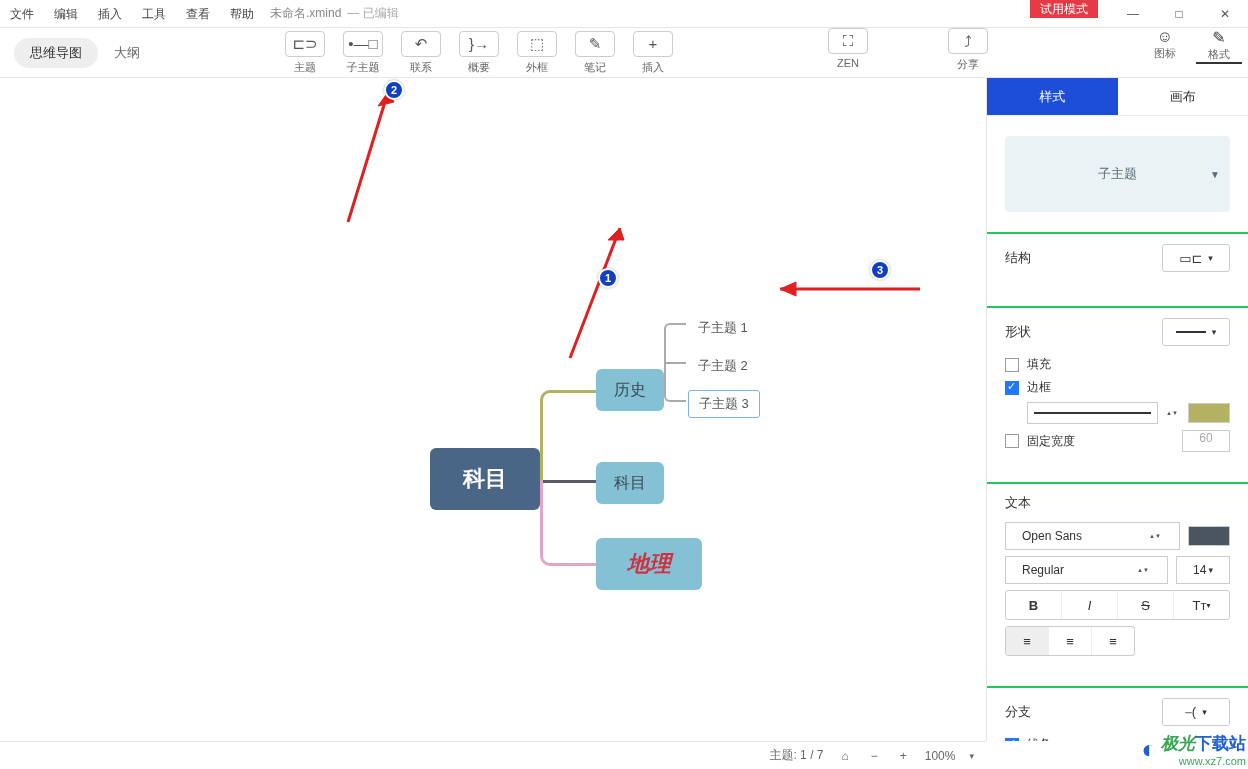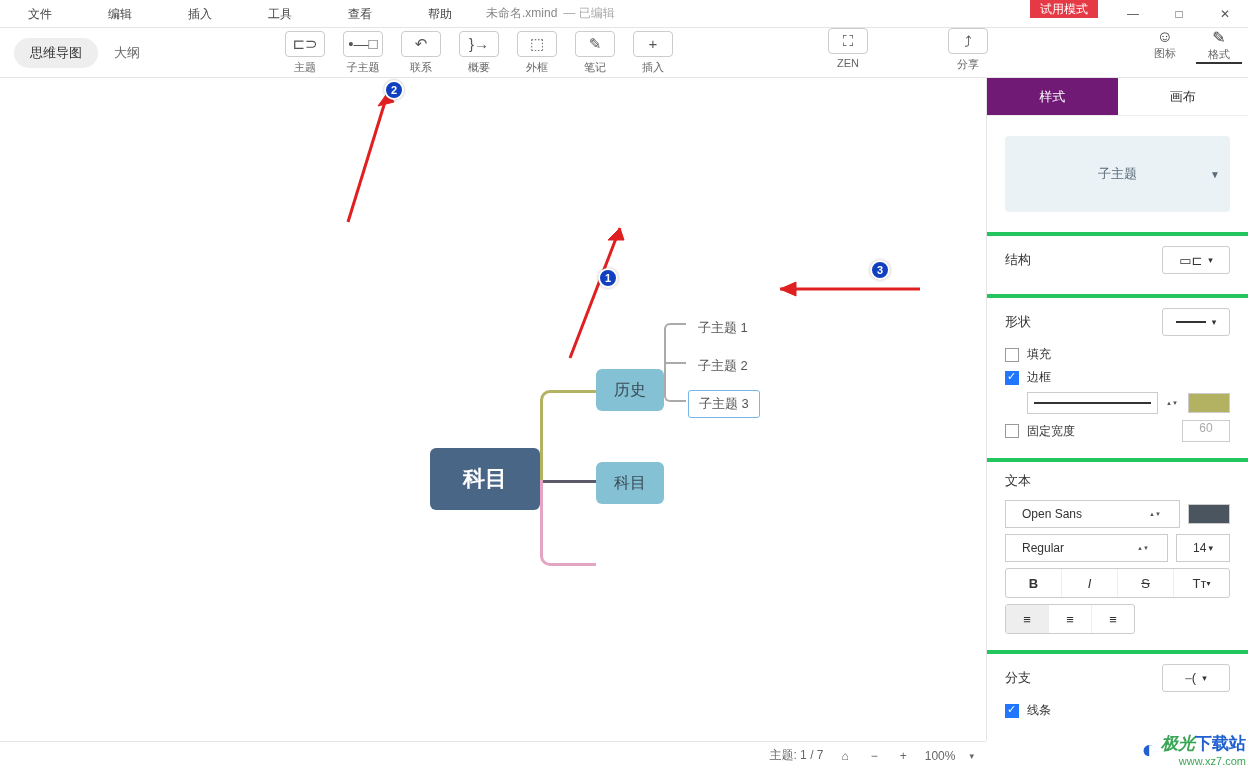--- a/index.html
+++ b/index.html
@@ -1,20 +1,20 @@
 <!DOCTYPE html>
 <html><head>
 <meta charset="utf-8">
 <style>
 * { box-sizing: border-box; margin: 0; padding: 0; font-family: "Microsoft YaHei", Arial, sans-serif; }
 body { width: 1248px; height: 769px; background: #fff; overflow: hidden; position: relative; font-size: 12px; color: #333; }
 
 
 .titlebar { height: 28px; display: flex; align-items: center; background: #fff; border-bottom: 1px solid #e5e5e5; }
-.menu-item { padding: 0 28px; height: 28px; line-height: 28px; cursor: pointer; color: #444; }
+.menu-item { padding: 0 10px; height: 28px; line-height: 28px; cursor: pointer; color: #444; }
 .file-label { color: #888; margin-left: 6px; }
 .edited { color: #aaa; margin-left: 6px; }
 .trial-badge { background: #e63946; color: #fff; padding: 2px 10px; font-size: 12px; position: absolute; right: 150px; top: 0; height: 18px; line-height: 14px;}
 .win-btn { width: 46px; height: 28px; text-align: center; line-height: 28px; color: #555; cursor: pointer; }
 
 
 .toolbar { height: 50px; display: flex; align-items: center; border-bottom: 1px solid #e5e5e5; }
 .view-tabs { display: flex; align-items: flex-start; padding-left: 14px; }
 .view-tab { padding: 6px 16px; border-radius: 20px; cursor: pointer; font-size: 13px; color: #666; }
 .view-tab.active { background: #eee; color: #333; font-weight: 500;}
@@ -52,24 +52,24 @@
 .l6 { left: 664px; top: 284px; width: 22px; height: 40px; border-left: 2px solid #aaa; border-bottom: 2px solid #aaa; border-bottom-left-radius: 6px;}
 
 
 .arrow-red { position: absolute; stroke: #e02020; fill: #e02020; }
 .badge-num { position: absolute; width: 20px; height: 20px; border-radius: 50%; background: #1040c0; border: 2px solid #fff; color: #fff; font-size: 11px; font-weight: bold; display: flex; align-items: center; justify-content: center; box-shadow: 0 0 3px rgba(0,0,0,.3);}
 
 
 .panel { position: absolute; right: 0; top: 78px; width: 262px; bottom: 28px; border-left: 1px solid #e5e5e5; background: #fff; overflow-y: auto; }
 .panel-tabs { display: flex; height: 38px; border-bottom: 1px solid #eee; }
 .panel-tab { flex: 1; text-align: center; line-height: 38px; cursor: pointer; font-size: 13px; }
-.panel-tab.active { background: #701a75; color: #fff; }
+.panel-tab.active { background: #1d4ed8; color: #fff; }
 .preview-box { margin: 20px 18px; height: 76px; background: #eaf2f6; border-radius: 4px; display: flex; align-items: center; justify-content: center; color: #5a6a78; font-size: 13px; position: relative;}
 .preview-box .caret { position: absolute; right: 10px; font-size: 10px;}
-.section { padding: 10px 18px; border-top: 4px solid #22c55e; }
+.section { padding: 10px 18px; border-top: 2px solid #22c55e; margin-top: 14px; }
 .section-header { display: flex; justify-content: space-between; align-items: center; font-size: 13px; font-weight: 500; margin-bottom: 10px;}
 .ctrl-box { width: 68px; height: 28px; border: 1px solid #ccc; border-radius: 3px; display: flex; align-items: center; justify-content: center; font-size: 13px; }
 .ctrl-row { display: flex; align-items: center; gap: 8px; margin: 6px 0; }
 .cbox { width: 14px; height: 14px; border: 1px solid #999; display: inline-block; }
 .cbox.checked { background: #2176ff; border-color: #2176ff; position: relative; }
 .cbox.checked::after { content: '✓'; color: #fff; position: absolute; left: 1px; top: -2px; font-size: 11px; }
 .color-swatch { width: 42px; height: 20px; border: 1px solid #ccc; }
 .line-sel { flex: 1; height: 22px; border: 1px solid #ccc; display: flex; align-items: center; padding: 0 6px; }
 .line-sel .linein { flex: 1; height: 1.5px; background: #333; }
 .spin { width: 14px; display: flex; flex-direction: column; font-size: 6px; color: #555; }
@@ -171,20 +171,21 @@
   <div class="line l1"></div>
   <div class="line l2"></div>
   <div class="line l3"></div>
   <div class="line l4"></div>
   <div class="line l5"></div>
   <div class="line l6"></div>
 
   <div class="node node-root">科目</div>
   <div class="node node-history">历史</div>
   <div class="node node-subject">科目</div>
+  <div class="node node-geo">地理</div>
   <div class="subtopic st1">子主题 1</div>
   <div class="subtopic st2">子主题 2</div>
   <div class="subtopic st3">子主题 3</div>
 
   <svg class="arrow-red" style="left:338px; top:-6px; width:70px; height:160px;">
       <line x1="10" y1="150" x2="50" y2="20" stroke-width="3"></line>
       <polygon points="50,20 40,34 56,30"></polygon>
     </svg>
   <svg class="arrow-red" style="left:560px; top:130px; width:80px; height:160px;">
       <line x1="10" y1="150" x2="60" y2="20" stroke-width="3"></line>

